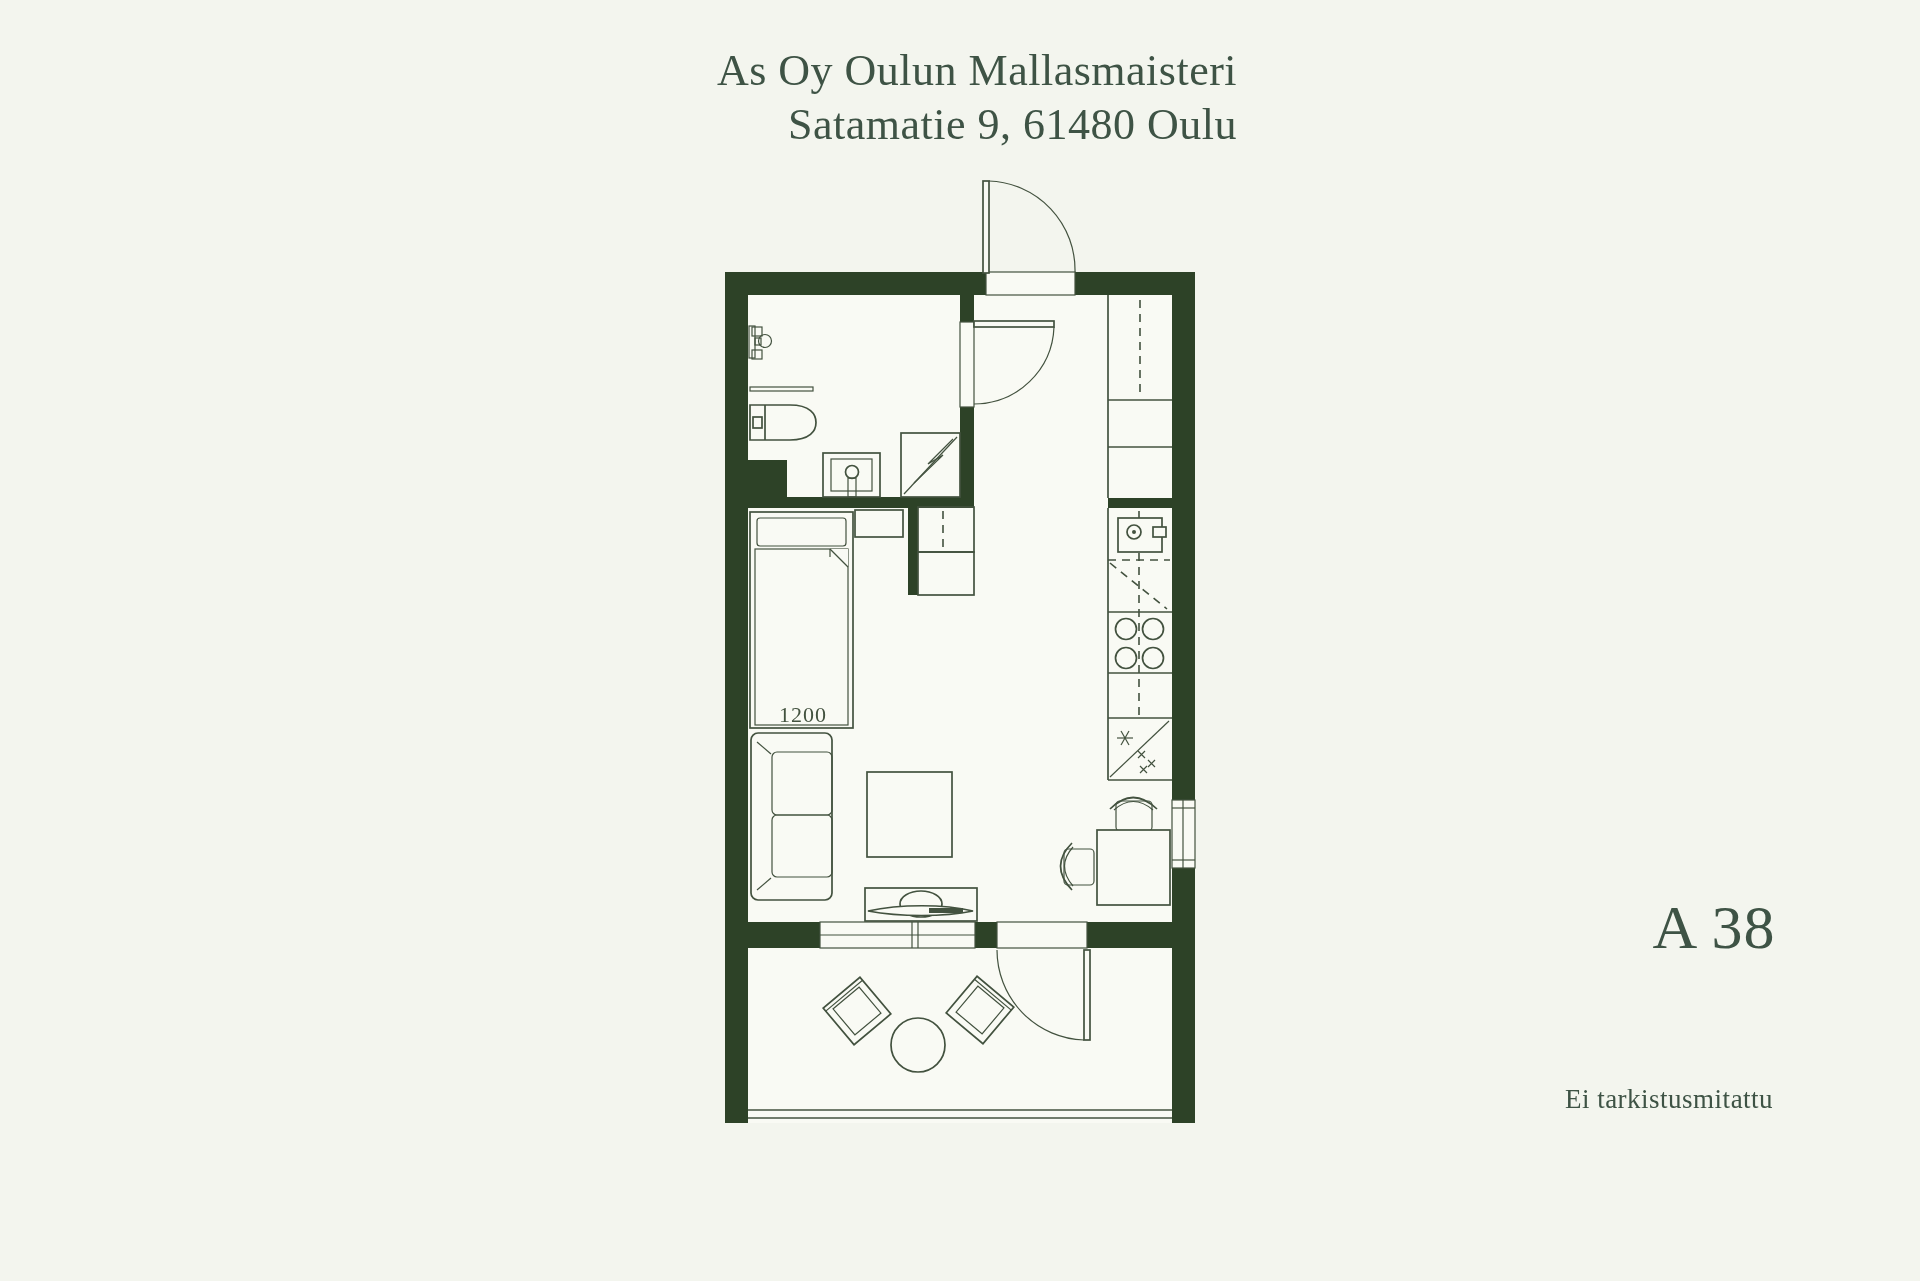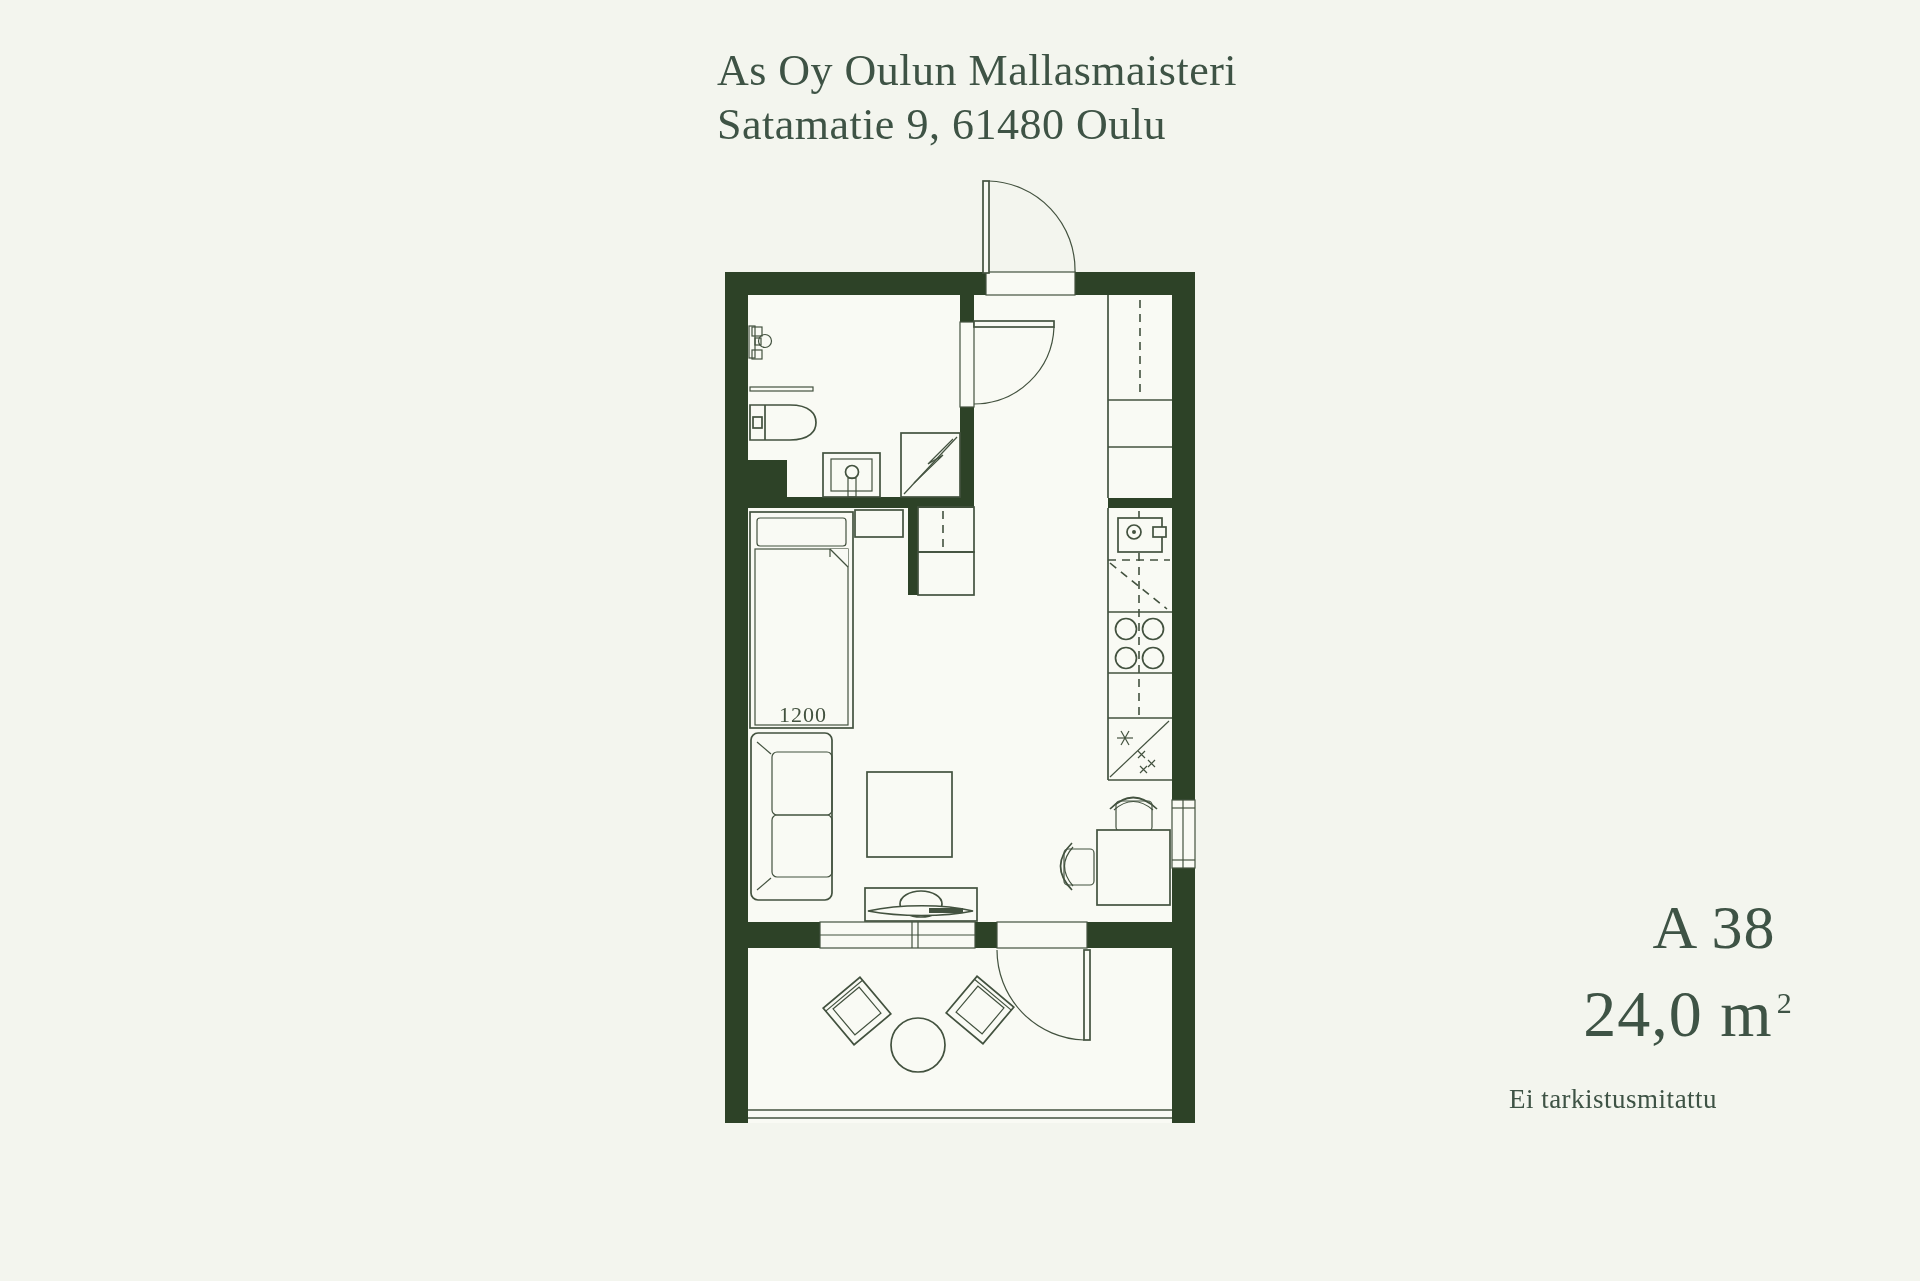--- a/index.html
+++ b/index.html
@@ -13,49 +13,48 @@
   body{
     width:1920px;height:1281px;
     background:var(--background);
     overflow:hidden;position:relative;
     font-family:"Liberation Serif", serif;
     color:var(--text);
   }
   .page{position:absolute;inset:0;}
   .building-title{
     position:absolute;top:44px;left:977px;transform:translateX(-50%);
-    text-align:left;line-height:1.22;white-space:nowrap;
+    text-align:right;line-height:1.22;white-space:nowrap;
     font-size:44px;letter-spacing:0.5px;color:var(--text);
   }
   .unit-block{position:absolute;white-space:nowrap;color:var(--text);}
   .unit-id{top:892px;left:1714px;transform:translateX(-50%);font-size:62px;letter-spacing:1px;}
   .unit-area{top:976px;left:1688px;transform:translateX(-50%);font-size:66px;letter-spacing:1px;}
   .unit-area sup{font-size:30px;vertical-align:super;line-height:0;margin-left:4px;}
-  .unit-note{top:1084px;left:1613px;transform:translateX(-50%);font-size:27px;letter-spacing:0.5px;}
+  .unit-note{top:1084px;left:1669px;transform:translateX(-50%);font-size:27px;letter-spacing:0.5px;}
   svg{position:absolute;inset:0;}
   .wall{fill:var(--wall);stroke:none;}
   .floor{fill:var(--floor);stroke:none;}
   .f{fill:none;stroke:var(--line);stroke-width:1.7;}
   .fthin{fill:none;stroke:var(--line);stroke-width:1.2;}
   .ffill{fill:var(--floor);stroke:var(--line);stroke-width:1.7;}
   .dash{fill:none;stroke:var(--line);stroke-width:1.6;stroke-dasharray:8 6;}
   .dim-text{font-family:"Liberation Serif",serif;font-size:22px;letter-spacing:1px;fill:var(--line);}
 </style>
 </head>
 <body>
 
 <div class="page">
 
   <div class="building-title">
     <div>As Oy Oulun Mallasmaisteri</div>
     <div>Satamatie 9, 61480 Oulu</div>
   </div>
 
   <div class="unit-block unit-id">A 38</div>
-  <div class="unit-block unit-area"><span>24,0 m</span><sup>2</sup></div>
   <div class="unit-block unit-note">Ei tarkistusmitattu</div>
 
   <svg width="1920" height="1281" viewBox="0 0 1920 1281">
 
     <rect class="floor" x="725" y="272" width="470" height="676"></rect>
     <rect class="floor" x="725" y="948" width="470" height="175"></rect>
 
     <g>
       <rect class="wall" x="725" y="272" width="261" height="23"></rect>
       <rect class="wall" x="1075" y="272" width="120" height="23"></rect>

